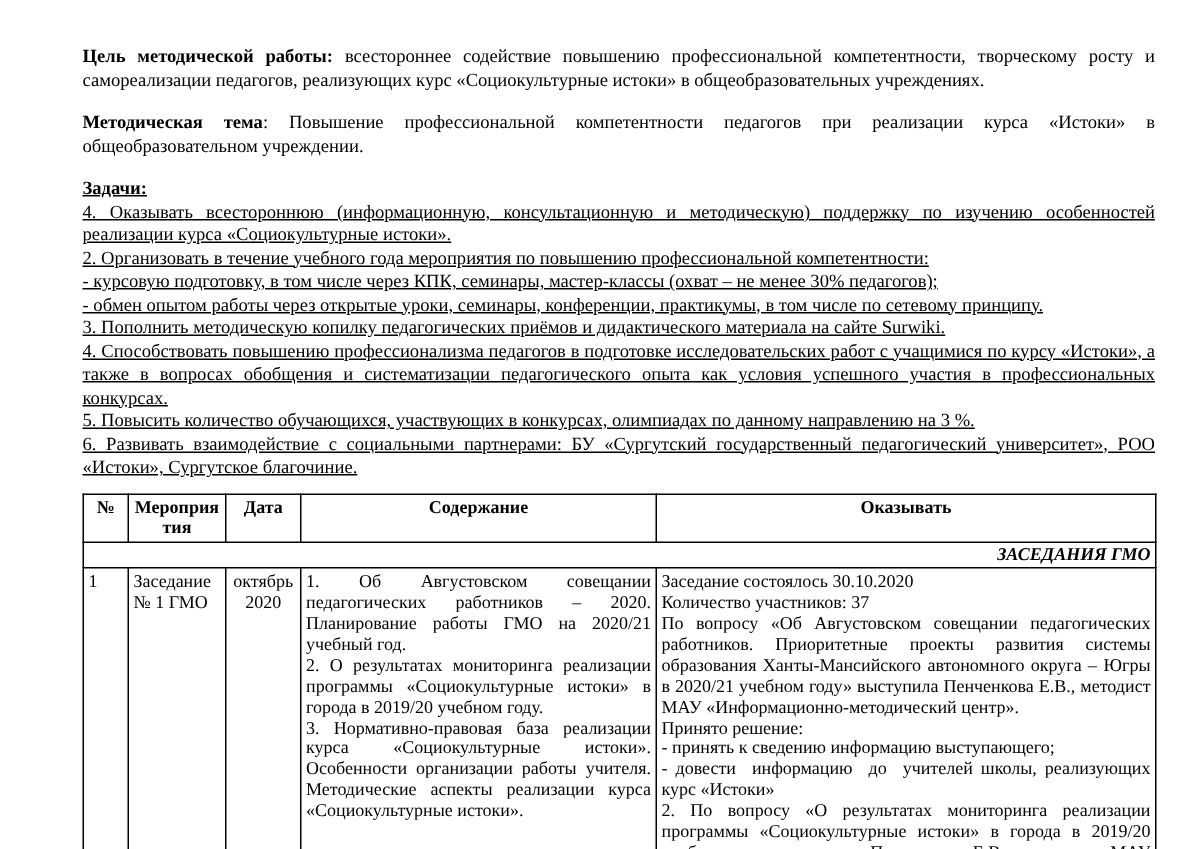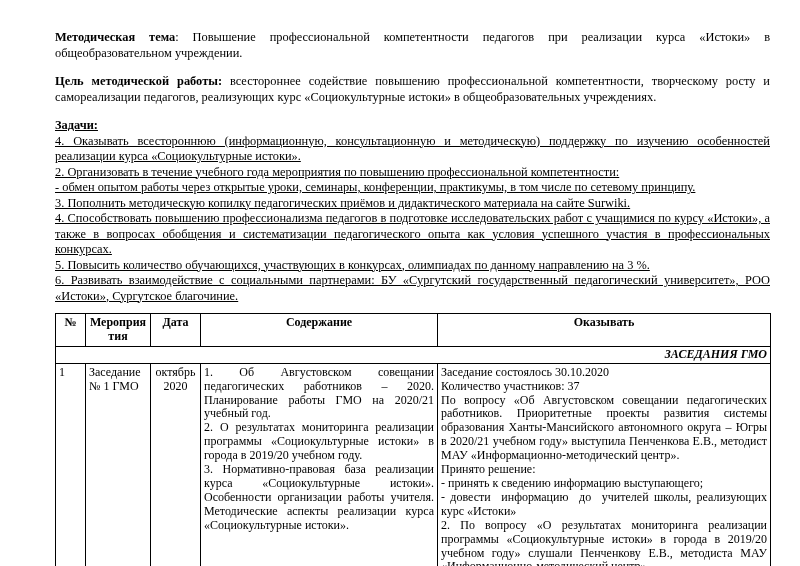--- a/index.html
+++ b/index.html
@@ -38,28 +38,29 @@
   .c-num { text-align: left; }
   .c-event { text-align: left; }
   .c-date { text-align: center; }
   .c-content, .c-result { text-align: justify; white-space: pre-wrap; }
 </style>
 </head>
 <body>
 
 <div class="page">
 
+  <p class="para"><span class="bold">Цель методической работы:</span><span> всестороннее содействие повышению профессиональной компетентности, творческому росту и самореализации педагогов, реализующих курс «Социокультурные истоки» в общеобразовательных учреждениях.</span></p>
+
   <p class="para"><span class="bold">Методическая тема</span><span>: Повышение профессиональной компетентности педагогов при реализации курса «Истоки» в общеобразовательном учреждении.</span></p>
-
-  <p class="para"><span class="bold">Цель методической работы:</span><span> всестороннее содействие повышению профессиональной компетентности, творческому росту и самореализации педагогов, реализующих курс «Социокультурные истоки» в общеобразовательных учреждениях.</span></p>
 
   <div class="tasks">
     <div class="bold">Задачи:</div>
     <div class="task-line">4.  Оказывать всестороннюю (информационную, консультационную и методическую) поддержку по изучению особенностей реализации курса «Социокультурные истоки».</div>
     <div class="task-line">2.  Организовать в течение учебного года мероприятия по повышению профессиональной компетентности:</div>
+    <div class="task-line">- курсовую подготовку, в том числе через КПК, семинары, мастер-классы (охват – не менее 30% педагогов);</div>
     <div class="task-line">- обмен опытом работы через открытые уроки, семинары, конференции, практикумы, в том числе по сетевому принципу.</div>
     <div class="task-line">3. Пополнить методическую копилку педагогических приёмов и дидактического материала на сайте Surwiki.</div>
     <div class="task-line">4. Способствовать повышению профессионализма педагогов в подготовке исследовательских работ с учащимися по курсу «Истоки», а также в вопросах обобщения и систематизации педагогического опыта как условия успешного участия в профессиональных конкурсах.</div>
     <div class="task-line">5. Повысить количество обучающихся, участвующих в конкурсах, олимпиадах по данному направлению на 3 %.</div>
     <div class="task-line">6. Развивать взаимодействие с социальными партнерами: БУ «Сургутский государственный педагогический университет», РОО «Истоки», Сургутское благочиние.</div>
   </div>
 
   <table class="doc-table">
     <colgroup>
       <col style="width:30px">

